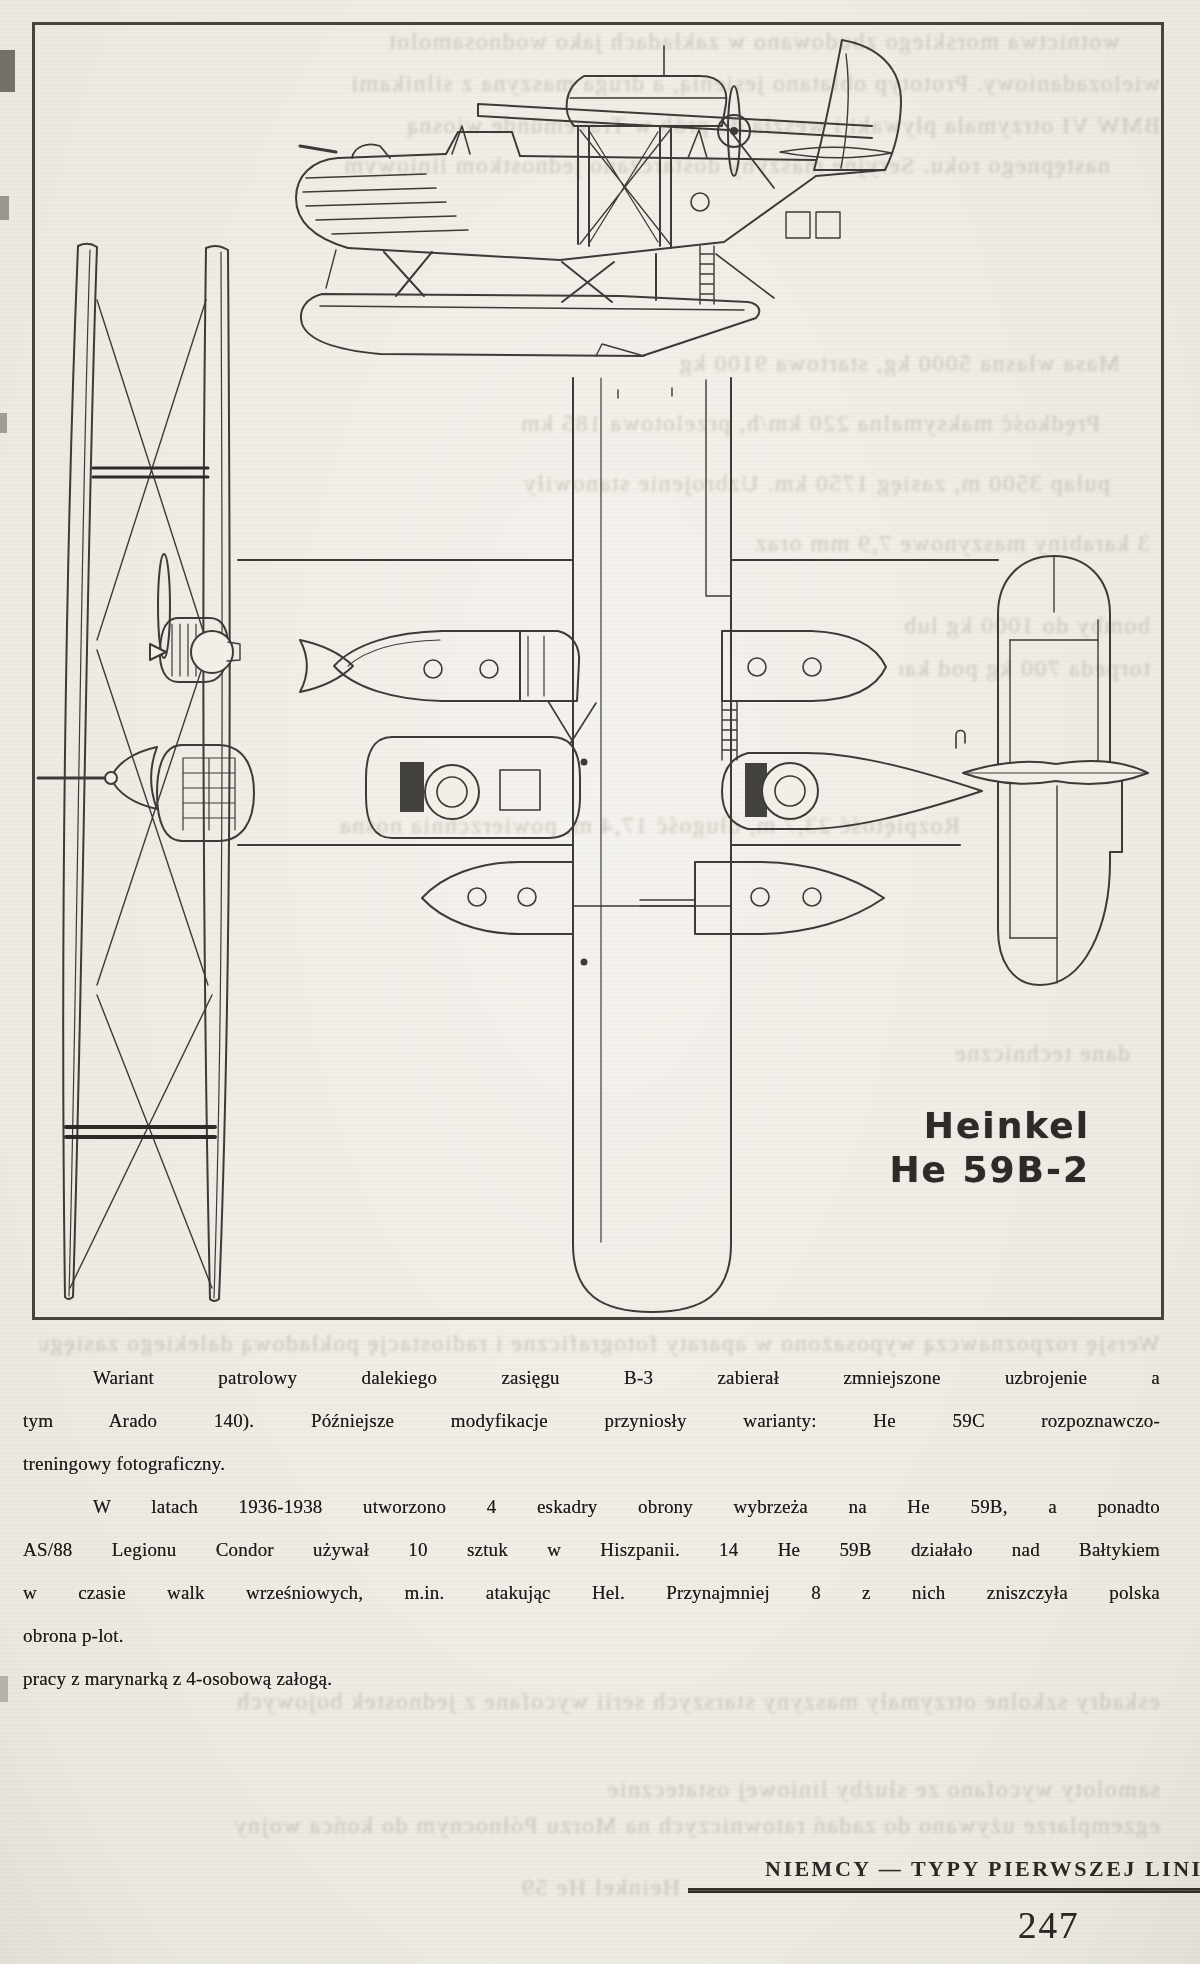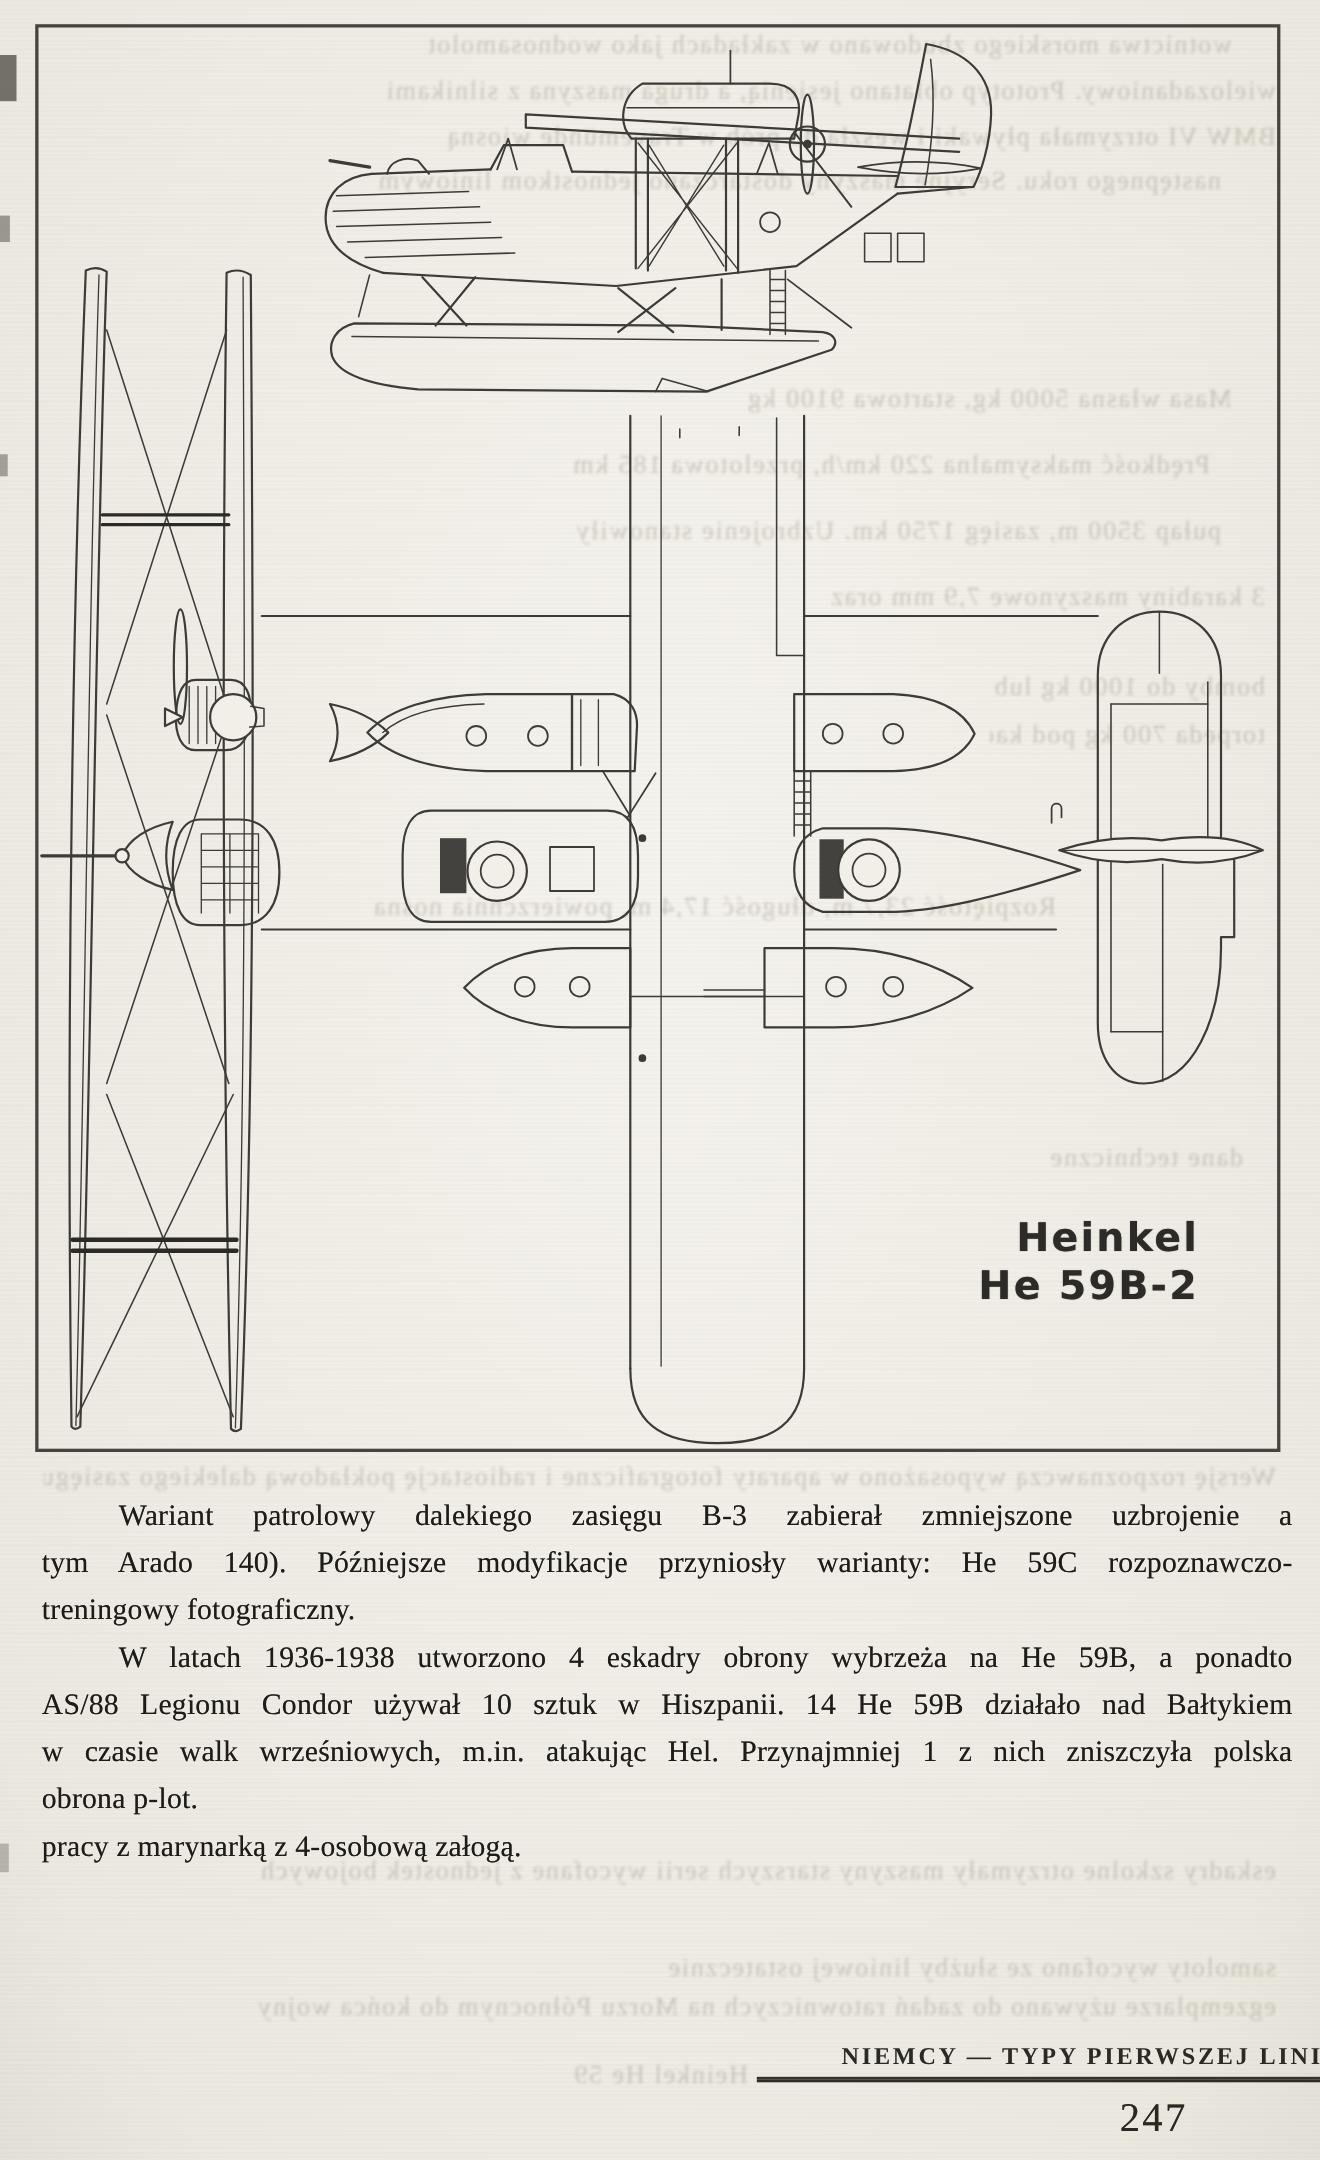--- a/index.html
+++ b/index.html
@@ -29,22 +29,22 @@
   .drawing{position:absolute;left:0;top:0;z-index:3;}
   .fig-label{
     position:absolute;left:820px;top:1104px;width:270px;z-index:5;
     font-family:"DejaVu Sans", sans-serif;font-weight:bold;
     font-size:36px;line-height:44px;letter-spacing:2px;
     color:#2d2b28;text-align:right;
     text-shadow:0 0 1px rgba(45,43,40,.55);
   }
   
   .textblock{
-    position:absolute;left:38px;top:1356px;width:1137px;z-index:5;
-    font-size:27px;line-height:43px;color:#1e1c19;
+    position:absolute;left:23px;top:1356px;width:1137px;z-index:5;
+    font-size:19px;line-height:43px;color:#1e1c19;
     letter-spacing:.2px;
     text-shadow:0 0 .6px rgba(30,28,25,.7);
   }
   .tline{text-align:justify;text-align-last:justify;}
   .tline.last{text-align-last:left;}
   .tline.first{padding-left:70px;}
   
   .running-head{
     position:absolute;left:765px;top:1856px;width:435px;height:32px;z-index:5;
     overflow:hidden;white-space:nowrap;
@@ -220,20 +220,20 @@
   <div>Heinkel</div>
   <div>He 59B-2</div>
 </div>
 
 <div class="textblock">
   <div class="tline first">Wariant patrolowy dalekiego zasięgu B-3 zabierał zmniejszone uzbrojenie a</div>
   <div class="tline">tym Arado 140). Późniejsze modyfikacje przyniosły warianty: He 59C rozpoznawczo-</div>
   <div class="tline last">treningowy fotograficzny.</div>
   <div class="tline first">W latach 1936-1938 utworzono 4 eskadry obrony wybrzeża na He 59B, a ponadto</div>
   <div class="tline">AS/88 Legionu Condor używał 10 sztuk w Hiszpanii. 14 He 59B działało nad Bałtykiem</div>
-  <div class="tline">w czasie walk wrześniowych, m.in. atakując Hel. Przynajmniej 1 z nich zniszczyła polska</div>
+  <div class="tline">w czasie walk wrześniowych, m.in. atakując Hel. Przynajmniej 8 z nich zniszczyła polska</div>
   <div class="tline last">obrona p-lot.</div>
   <div class="tline last">pracy z marynarką z 4-osobową załogą.</div>
 </div>
 
 <div class="running-head"><span>NIEMCY — TYPY PIERWSZEJ LINII. </span></div>
 <div class="footer-rule"></div>
 <div class="page-number">247</div>
 
 </body></html>

